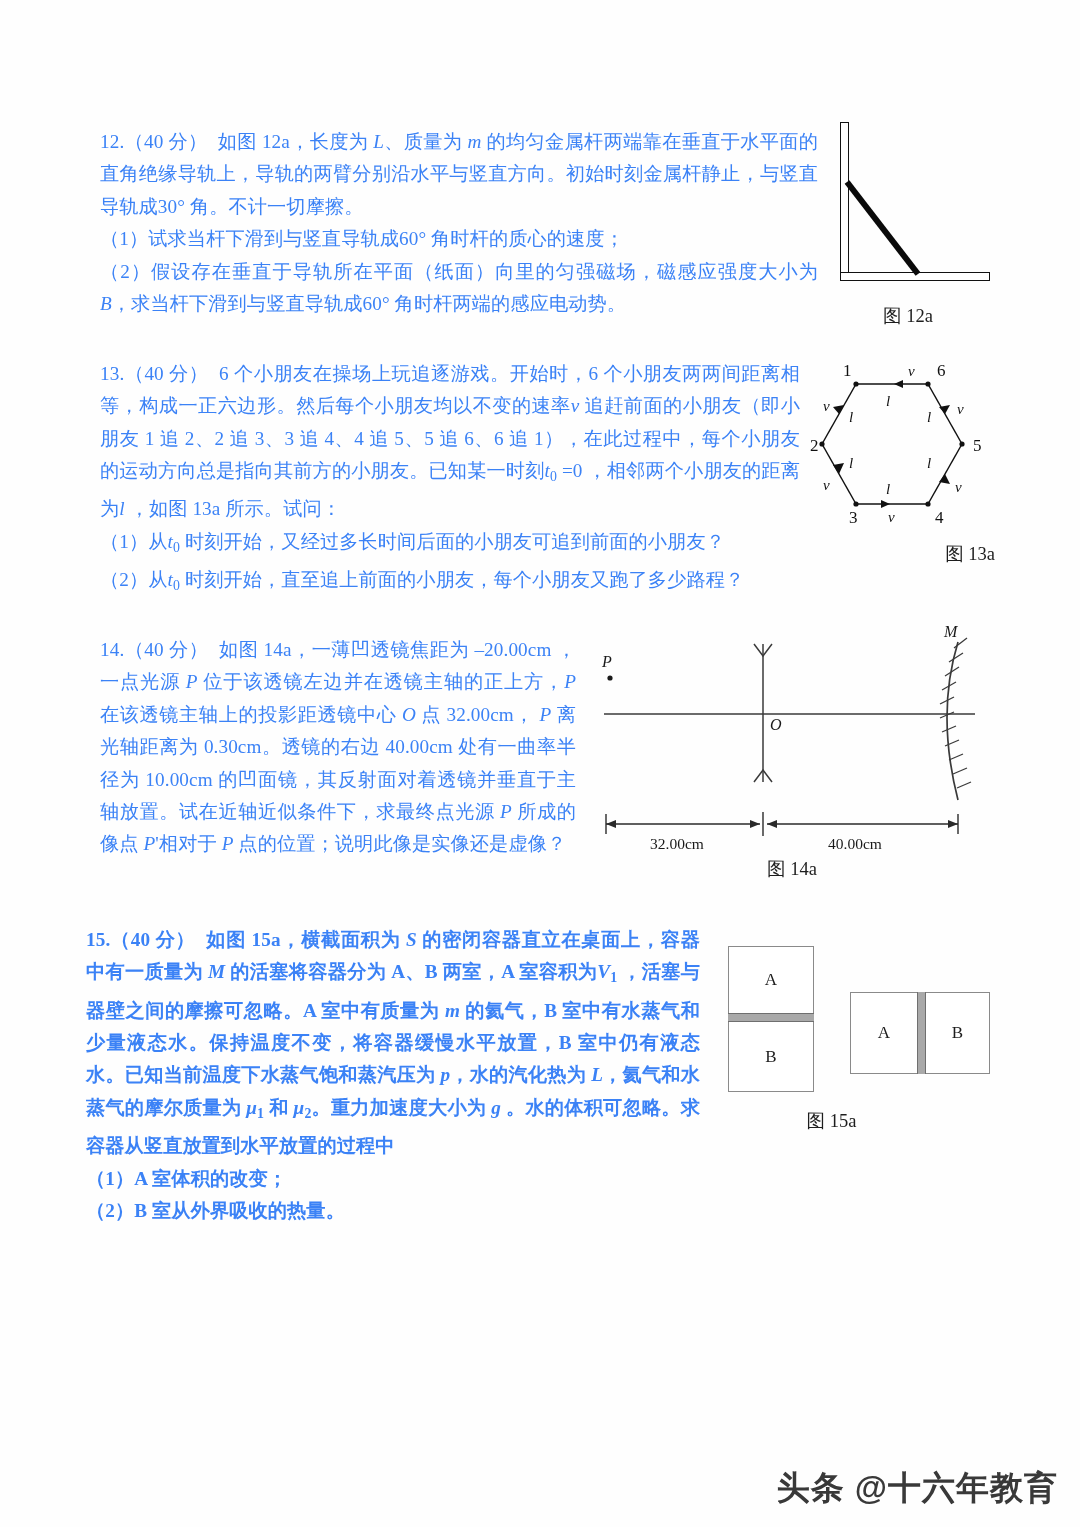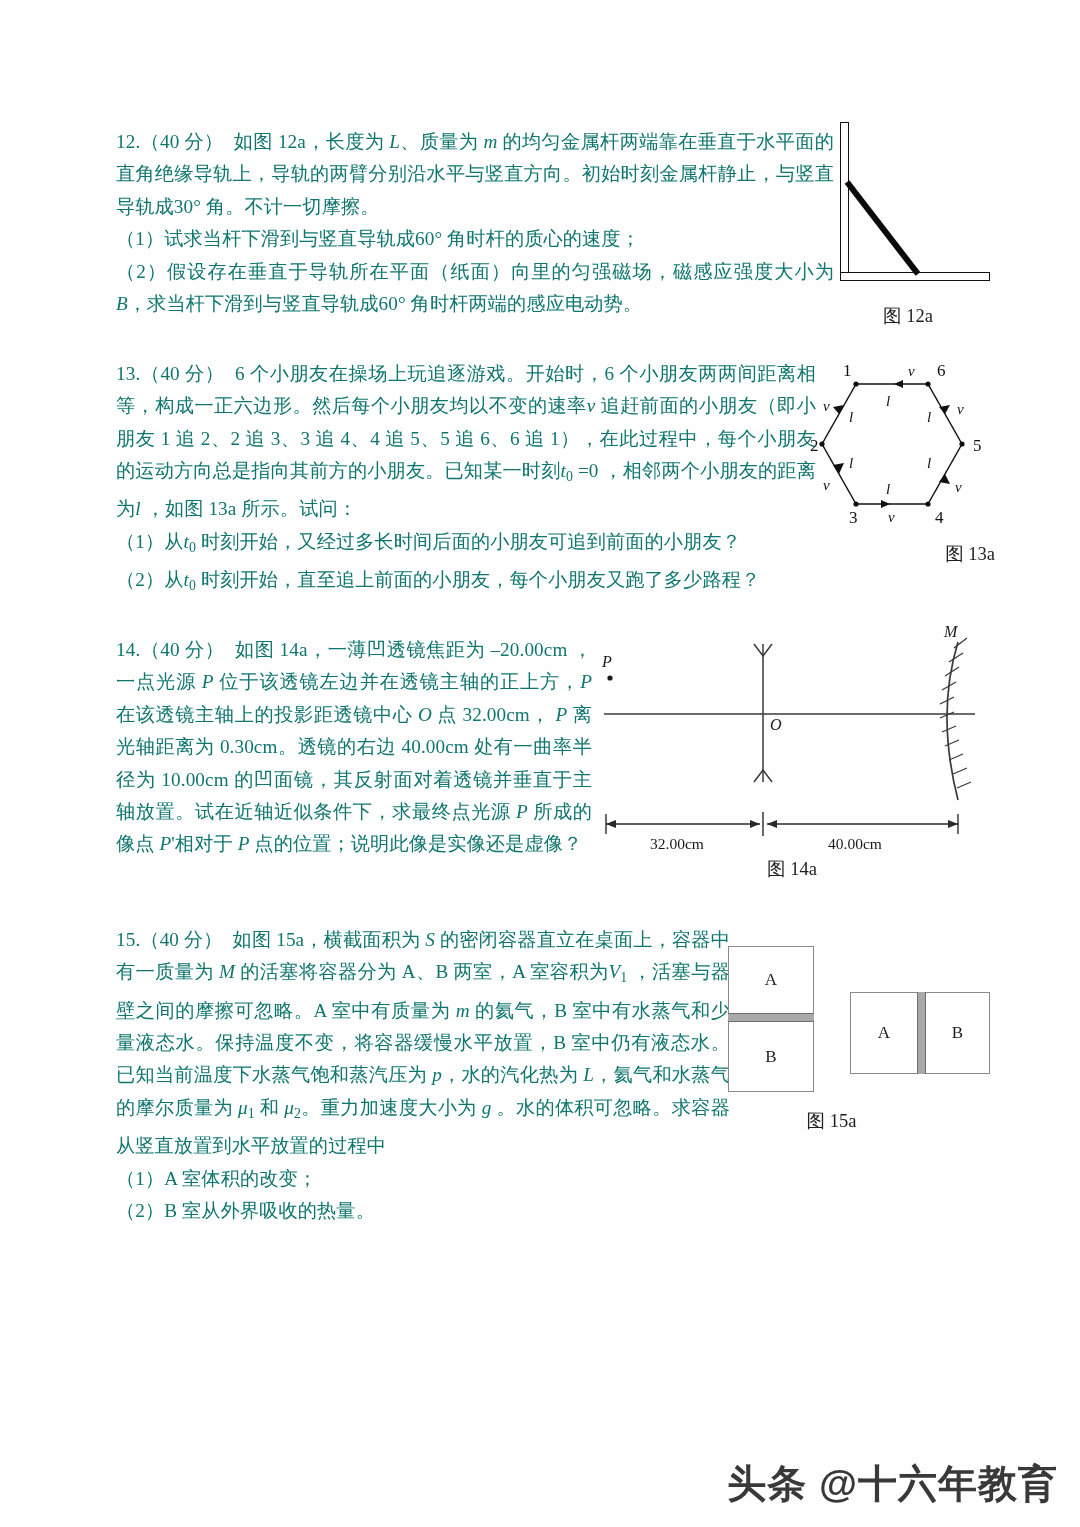--- a/index.html
+++ b/index.html
@@ -21,22 +21,21 @@
     background: #fefefe;
   }
 
   
   .qblock {
     position: absolute;
     font-size: 19.2px;
     line-height: 32.4px;
     text-align: justify;
     letter-spacing: 0.1px;
-    color: #0f766e;
-    margin-left: 16px;
+    color: #3b82f6;
   }
   .qblock p { margin: 0; }
   .it { font-style: italic; font-family: "Liberation Serif", serif; }
   .subn { font-size: 0.72em; vertical-align: -0.28em; font-style: normal; }
 
   
   .fig { position: absolute; }
   .figcap {
     text-align: center;
     font-size: 18.5px;
@@ -102,21 +101,21 @@
     font-size: 17.5px;
     color: #2a2a2a;
     font-family: "Liberation Sans", sans-serif;
     letter-spacing: 0.4px;
   }
 
   
   #watermark {
     position: absolute;
     right: 22px; bottom: 16px;
-    font-size: 39px;
+    font-size: 33px;
     font-weight: 700;
     color: #2b2b2b;
     font-family: "Liberation Sans", sans-serif;
     letter-spacing: 1px;
     opacity: 0.93;
     white-space: nowrap;
   }
 </style>
 </head>
 <body>
@@ -272,21 +271,21 @@
         <polygon points="168,202 158,198 158,206"></polygon>
         <polygon points="175,202 185,198 185,206"></polygon>
         <polygon points="366,202 356,198 356,206"></polygon>
       </g>
       <text x="58" y="227" font-family="Liberation Serif, serif" font-size="15.5" fill="#1a1a1a">32.00cm</text>
       <text x="236" y="227" font-family="Liberation Serif, serif" font-size="15.5" fill="#1a1a1a">40.00cm</text>
     </svg>
     <div class="figcap" style="margin-top:-4px;">图 14a</div>
   </div>
 
-  <div class="qblock" id="q15" style="left:100px; top:924px; width:614px;">
+  <div class="qblock" id="q15" style="left:86px; top:924px; width:614px;font-weight:bold;">
     <p>
       15.（40 分）&nbsp;&nbsp;如图 15a，横截面积为 <span class="it">S</span> 的密闭容器直立在桌面上，容器中有一质量为 <span class="it">M</span> 的活塞将容器分为 A、B 两室，A 室容积为<span class="it">V</span><span class="subn">1</span> ，活塞与器壁之间的摩擦可忽略。A 室中有质量为 <span class="it">m</span> 的氦气，B 室中有水蒸气和少量液态水。保持温度不变，将容器缓慢水平放置，B 室中仍有液态水。已知当前温度下水蒸气饱和蒸汽压为 <span class="it">p</span>，水的汽化热为 <span class="it">L</span>，氦气和水蒸气的摩尔质量为 <span class="it">μ</span><span class="subn">1</span> 和 <span class="it">μ</span><span class="subn">2</span>。重力加速度大小为 <span class="it">g</span> 。水的体积可忽略。求容器从竖直放置到水平放置的过程中
     </p>
     <p>
       （1）A 室体积的改变；
     </p>
     <p>
       （2）B 室从外界吸收的热量。
     </p>
   </div>

